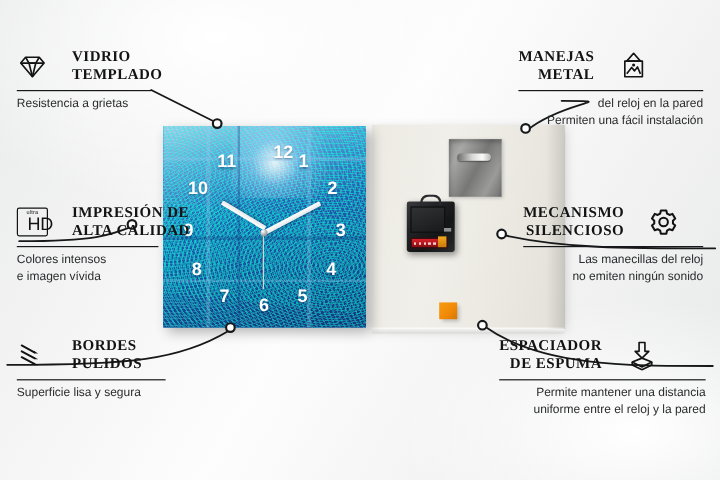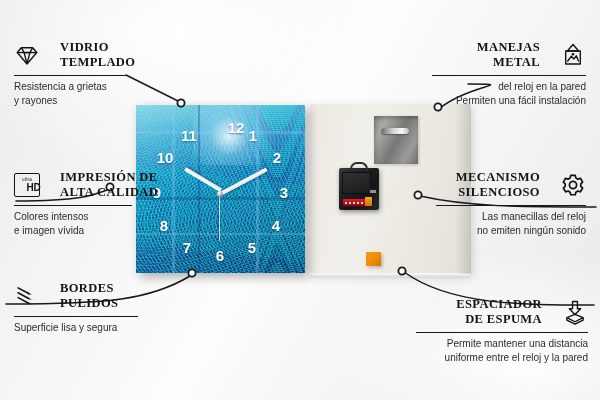--- a/index.html
+++ b/index.html
@@ -154,40 +154,40 @@
   .hand-s{ width:48px; height:1.4px; margin-top:-.7px; background:#cfd6da; box-shadow:0 1px 1px rgba(0,20,60,.3); }
   .cap{
     position:absolute; left:84px; top:89px; width:6px; height:6px; margin:-3px 0 0 -3px;
     border-radius:50%;
     background:radial-gradient(circle at 35% 30%, #fff, #9aa3a8 60%, #6d767b 100%);
   }
 
   
   .label{ position:absolute; z-index:6; }
   .lab-head{ display:flex; align-items:center; gap:20px; }
-  .lab-head.right{ justify-content:flex-end; }
+  .lab-head.right{ justify-content:flex-start; }
   .lab-title{
     font-family:"Liberation Serif", serif; font-weight:700;
     font-size:12.5px; line-height:1.22; letter-spacing:.4px;
     color:#131313; text-transform:uppercase; white-space:nowrap;
   }
   .lab-rule{ height:1.6px; background:#17181a; margin:4px 0 4px; }
   .lab-sub{
     font-family:Liberation Sans, sans-serif; font-size:10px; line-height:1.35;
     color:#2a2b2d; white-space:nowrap;
   }
   .lab-sub.right{ text-align:right; }
   .ico{ width:26px; height:26px; flex:0 0 26px; display:block; }
 
   .hd-badge{
     width:26px; height:24px; border:1.6px solid #131313; border-radius:2px;
     display:flex; flex-direction:column; align-items:center; justify-content:center;
     font-family:"Liberation Sans", sans-serif; color:#131313; line-height:1;
   }
-  .hd-badge b{ font-size:10px; font-weight:700; letter-spacing:-.3px;margin-left:13px; }
+  .hd-badge b{ font-size:15px; font-weight:400; letter-spacing:-.3px;margin-left:13px; }
   .hd-badge i{ font-size:4.6px; font-style:normal; letter-spacing:.2px; }
 </style>
 </head>
 <body>
 
 <div id="stage">
 
   <svg id="wires" viewBox="0 0 600 400">
     <g fill="none" stroke="#17181a" stroke-width="1.5" stroke-linecap="round">
 
@@ -284,21 +284,20 @@
           <path d="M12.5 13 H19.5"></path>
         </g>
       </svg>
       <div>
         <div class="lab-title">VIDRIO</div>
         <div class="lab-title">TEMPLADO</div>
       </div>
     </div>
     <div class="lab-rule" style="width:112px;"></div>
     <div class="lab-sub">Resistencia a grietas</div>
-    <div class="lab-sub">y rayones</div>
   </div>
 
   <div class="label" style="left:14px; top:170px; width:124px;">
     <div class="lab-head">
       <div class="hd-badge">
         <i>ultra</i>
         <b>HD</b>
       </div>
       <div>
         <div class="lab-title">IMPRESIÓN DE</div>
@@ -365,21 +364,21 @@
           <path d="M13.2 4.2 h5.6 l.7 3.1 2.6 1.5 3-1.1 2.8 4.8 -2.3 2.1 0 3 2.3 2.1 -2.8 4.8 -3-1.1 -2.6 1.5 -.7 3.1 h-5.6 l-.7-3.1 -2.6-1.5 -3 1.1 -2.8-4.8 2.3-2.1 0-3 -2.3-2.1 2.8-4.8 3 1.1 2.6-1.5 Z"></path>
           <circle cx="16" cy="16" r="4.4"></circle>
         </g>
       </svg>
     </div>
     <div class="lab-rule" style="width:150px; margin-left:auto;"></div>
     <div class="lab-sub right">Las manecillas del reloj</div>
     <div class="lab-sub right">no emiten ningún sonido</div>
   </div>
 
-  <div class="label" style="right:12px; top:297px; width:172px;">
+  <div class="label" style="right:12px; top:281px; width:172px;">
     <div class="lab-head right">
       <div style="text-align:right;">
         <div class="lab-title">ESPACIADOR</div>
         <div class="lab-title">DE ESPUMA</div>
       </div>
       <svg class="ico" viewBox="0 0 32 32">
         <g fill="none" stroke="#131313" stroke-width="1.7" stroke-linejoin="round">
           <path d="M13 3 h6 v9 h4 l-7 7 -7-7 h4 Z"></path>
           <path d="M6 23 L16 19 L26 23 L16 28 Z"></path>
           <path d="M6 23 v3 L16 31 L26 26 v-3"></path>

